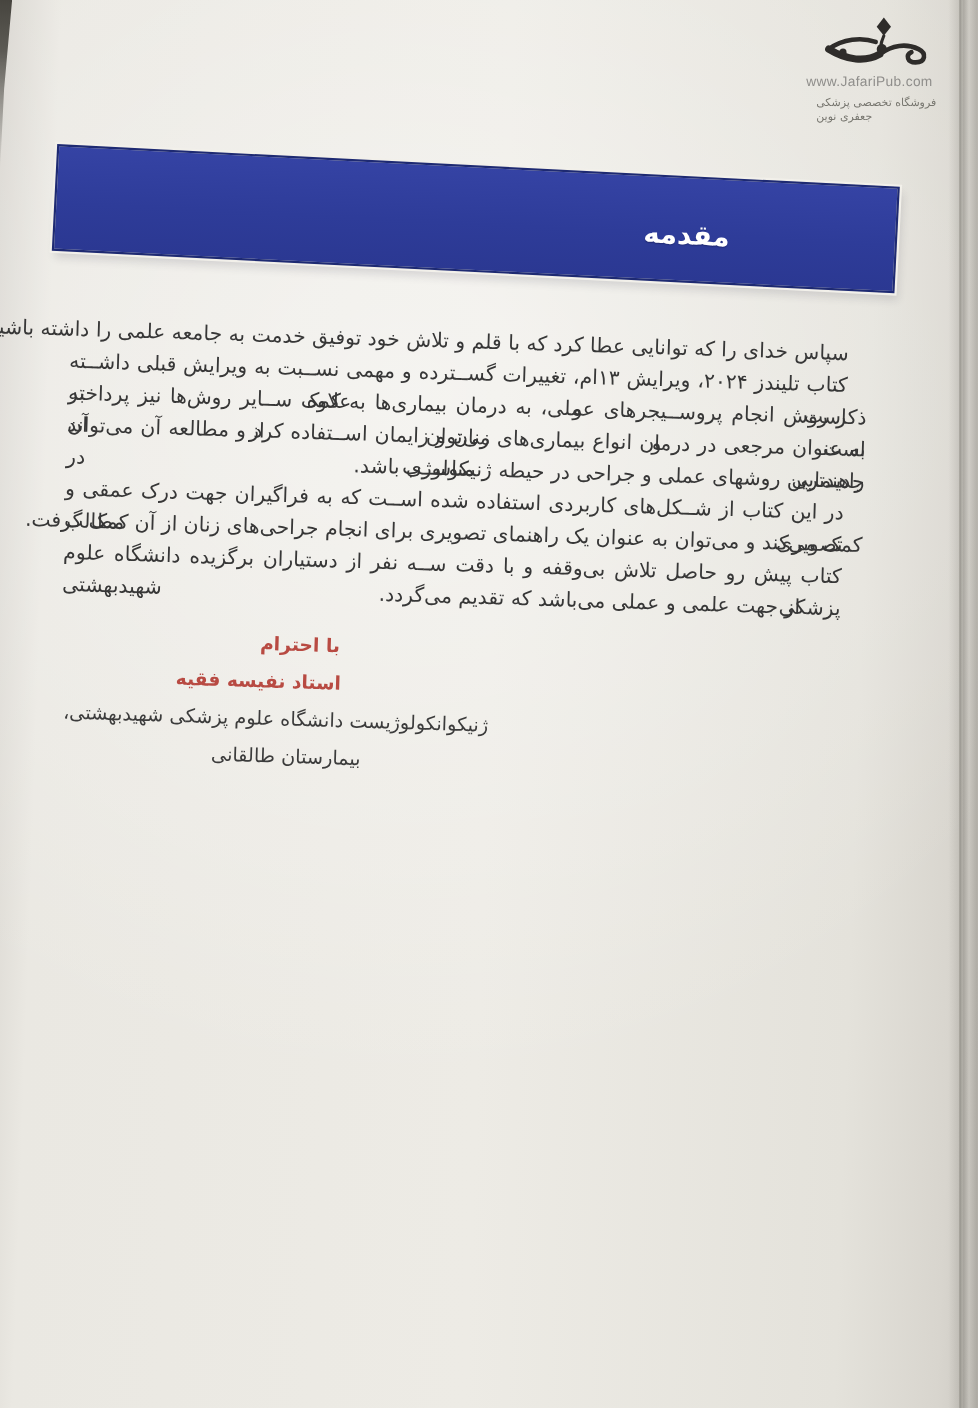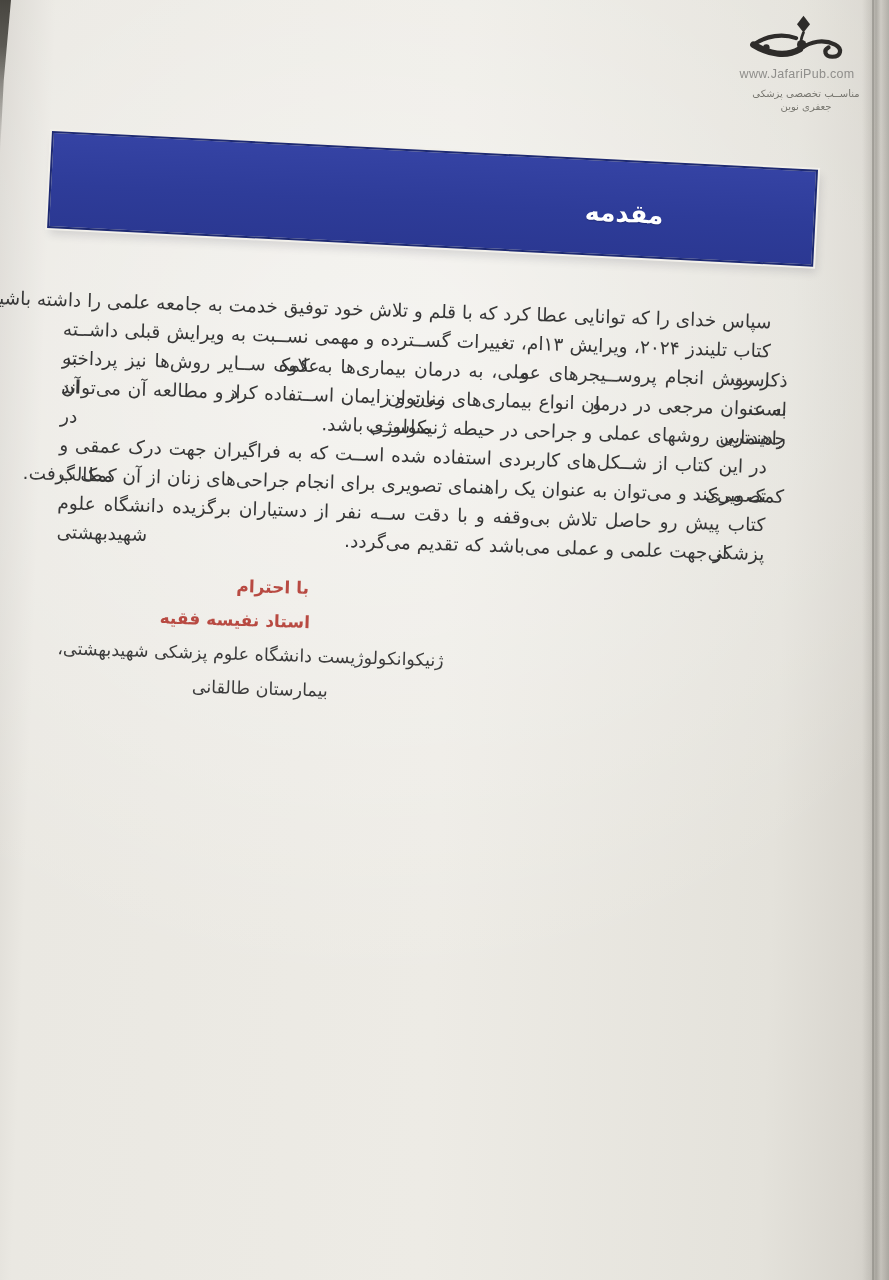--- a/index.html
+++ b/index.html
@@ -26,21 +26,21 @@
     background:rgba(125,122,115,0.45);pointer-events:none;
   }
   .corner-shadow{
     position:absolute;top:0;left:0;width:11px;height:155px;pointer-events:none;
     background:linear-gradient(180deg,#47453f 0%,#5c5a54 30%,rgba(92,90,84,0.55) 60%,rgba(92,90,84,0) 100%);
     clip-path:polygon(0 0,100% 0,34% 52%,0 100%);
     filter:blur(0.6px);
   }
 
   
-  .logo{position:absolute;top:14px;left:733px;width:128px;text-align:center;}
+  .logo{position:absolute;top:14px;left:733px;width:128px;text-align:left;}
   .logo-mark{display:block;margin:0 auto 1px auto;}
   .logo-url{
     font-family:"Liberation Sans",sans-serif;font-size:12.5px;color:#8f8e8b;
     letter-spacing:0.3px;line-height:14px;
   }
   .logo-tagline{
     direction:rtl;font-size:10px;color:#77766f;line-height:13px;margin-top:6px;
     transform:translateX(9px);
   }
 
@@ -96,21 +96,21 @@
       <path d="M62 2 l7 9 -7 9 -7 -9 z" fill="#2e2c2a" stroke="none"></path>
       <path d="M62 20 C 60 25, 58 29, 60 33" stroke-width="3"></path>
       <path d="M8 33 C 22 23, 40 21, 54 26" stroke-width="4.5"></path>
       <path d="M8 33 C 26 44, 44 46, 58 38" stroke-width="7"></path>
       <path d="M58 38 C 70 29, 84 27, 96 33 C 104 37, 103 46, 93 46 C 85 46, 83 39, 89 36" stroke-width="4.5"></path>
       <circle cx="60" cy="33" r="5" fill="#2e2c2a" stroke="none"></circle>
       <circle cx="22" cy="36" r="3.5" fill="#2e2c2a" stroke="none"></circle>
     </g>
   </svg>
   <div class="logo-url">www.JafariPub.com</div>
-  <div class="logo-tagline">مناســب تخصصی پزشکی جعفری نوین</div>
+  <div class="logo-tagline">فروشگاه تخصصی پزشکی جعفری نوین</div>
 </div>
 
 <div class="banner">
   <div class="banner-title">مقدمه</div>
 </div>
 
 <div class="content">
   <div class="bline rl ind">سپاس خدای را که توانایی عطا کرد که با قلم و تلاش خود توفیق خدمت به جامعه علمی را داشته باشیم.</div>
   <div class="bline jl ind">کتاب تلیندز ۲۰۲۴، ویرایش ۱۳ام، تغییرات گســترده و مهمی نســبت به ویرایش قبلی داشــته است و علاوه بر</div>
   <div class="bline jl">ذکر روش انجام پروســیجرهای عملی، به درمان بیماری‌ها به کمک ســایر روش‌ها نیز پرداخته است و می‌توان از آن</div>

